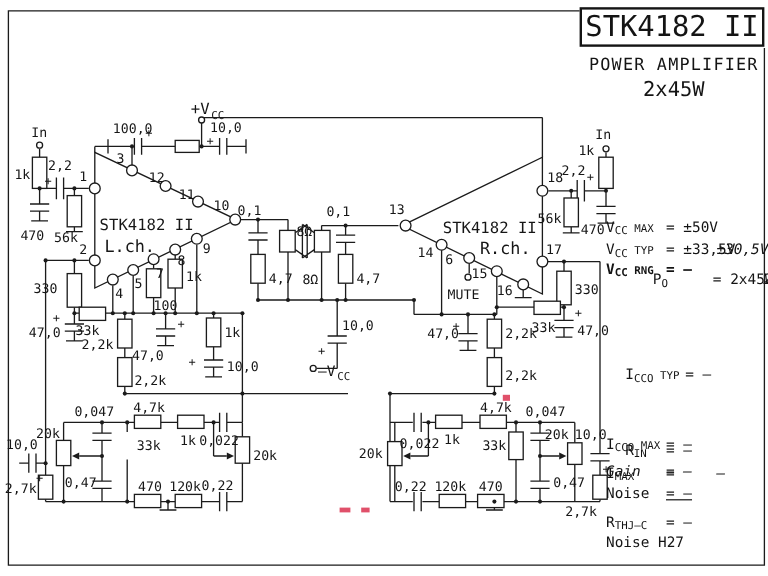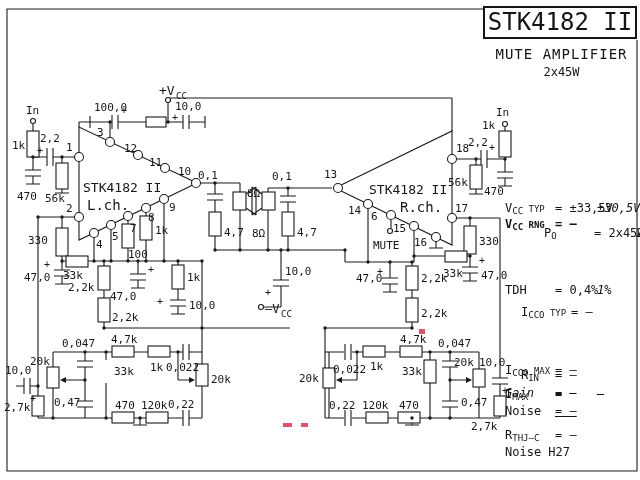--- a/index.html
+++ b/index.html
@@ -5,21 +5,21 @@
   html,body{margin:0;padding:0;background:#ffffff;}
   body{width:640px;height:480px;position:relative;font-family:"DejaVu Sans Mono","Liberation Mono",monospace;overflow:hidden;}
   #stage{position:absolute;left:0;top:0;width:640px;height:480px;}
   svg{position:absolute;left:0;top:0;}
   svg text{font-family:"DejaVu Sans Mono","Liberation Mono",monospace;fill:#161616;}
   .wire{stroke:#1b1b1b;stroke-width:1.1;fill:none;}
   .comp{fill:#ffffff;stroke:#1b1b1b;stroke-width:1.1;}
   .title-box{position:absolute;left:483px;top:6px;width:150px;height:29px;border:2px solid #141414;
     font-size:24px;line-height:29px;text-align:center;white-space:nowrap;letter-spacing:0px;color:#141414;}
   .subtitle{position:absolute;left:483px;top:46px;width:157px;text-align:center;font-size:14px;color:#141414;letter-spacing:1px;}
-  .power{position:absolute;left:483px;top:65px;width:157px;text-align:center;font-size:12px;color:#141414;}
+  .power{position:absolute;left:483px;top:65px;width:157px;text-align:center;font-size:17px;color:#141414;}
   #spec-list{position:absolute;left:505px;top:0;width:135px;height:480px;color:#141414;}
   .spec-row{position:absolute;left:0;font-size:12px;white-space:nowrap;}
   .sp-label{display:inline-block;width:50px;}
   .sp-sub{font-size:9px;position:relative;top:2px;}
   .sp-post{font-size:9px;}
   .sp-val2{position:absolute;left:92px;font-style:italic;}
   .red-mark{position:absolute;}
 </style>
 </head>
 <body>
@@ -268,28 +268,28 @@
         <text x="502" y="394" font-size="10">+</text>
         <text x="329" y="409" font-size="11">0,22</text>
         <text x="362" y="409" font-size="11">120k</text>
         <text x="399" y="409" font-size="11">470</text>
         <text x="461" y="406" font-size="11">0,47</text>
         <text x="471" y="430" font-size="11">2,7k</text>
       </g>
   </svg>
 
   <div class="title-box">STK4182 II</div>
-  <div class="subtitle">MUTE AMPLIFIER</div>
+  <div class="subtitle">POWER AMPLIFIER</div>
   <div class="power">2x45W</div>
 
   <div id="spec-list">
+      <div class="spec-row" style="top: 182px;"><span class="sp-label"><span>V</span><span class="sp-sub">CC</span><span class="sp-post"> MAX</span></span><span class="sp-val">= ±50V</span></div>
       <div class="spec-row" style="top: 201px;"><span class="sp-label"><span>V</span><span class="sp-sub">CC</span><span class="sp-post"> TYP</span></span><span class="sp-val">= ±33,5V</span><span class="sp-val2">±30,5V</span></div>
       <div class="spec-row" style="top: 217px; font-weight: bold;"><span class="sp-label"><span>V</span><span class="sp-sub">CC</span><span class="sp-post"> RNG</span></span><span class="sp-val">= –</span></div>
       <div class="spec-row" style="top: 226px; margin-left: 39px;"><span class="sp-label"><span>P</span><span class="sp-sub">O</span></span><span class="sp-val">= 2x45W</span><span class="sp-val2">2x50W</span></div>
-      <div class="spec-row" style="top: 283px;"><span class="sp-label"><span>TDH</span></span><span class="sp-val">= 0,4%</span><span class="sp-val2">1%</span></div>
       <div class="spec-row" style="top: 305px; margin-left: 16px;"><span class="sp-label"><span>I</span><span class="sp-sub">CCO</span><span class="sp-post"> TYP</span></span><span class="sp-val">= –</span></div>
       <div class="spec-row" style="top: 323px; margin-top: 40px;"><span class="sp-label"><span>I</span><span class="sp-sub">CCO</span><span class="sp-post"> MAX</span></span><span class="sp-val">= –</span></div>
       <div class="spec-row" style="top: 341px; margin-top: 46px;"><span class="sp-label"><span>I</span><span class="sp-sub">MAX</span></span><span class="sp-val">=</span><span class="sp-val2">–</span></div>
       <div class="spec-row" style="top: 368px; text-align: center;"><span class="sp-label"><span>R</span><span class="sp-sub">IN</span></span><span class="sp-val">= –</span></div>
       <div class="spec-row" style="top: 386px; font-style: italic;"><span class="sp-label"><span>Gain</span></span><span class="sp-val">= –</span></div>
       <div class="spec-row" style="top: 404px; text-decoration: underline;"><span class="sp-label"><span>Noise</span></span><span class="sp-val">= –</span></div>
       <div class="spec-row" style="top: 428px;"><span class="sp-label"><span>R</span><span class="sp-sub">THJ–C</span></span><span class="sp-val">= –</span></div>
       <div class="spec-row" style="top: 445px;"><span class="sp-label"><span>Noise H27</span></span></div>
     </div>
   <div id="marks-holder">

